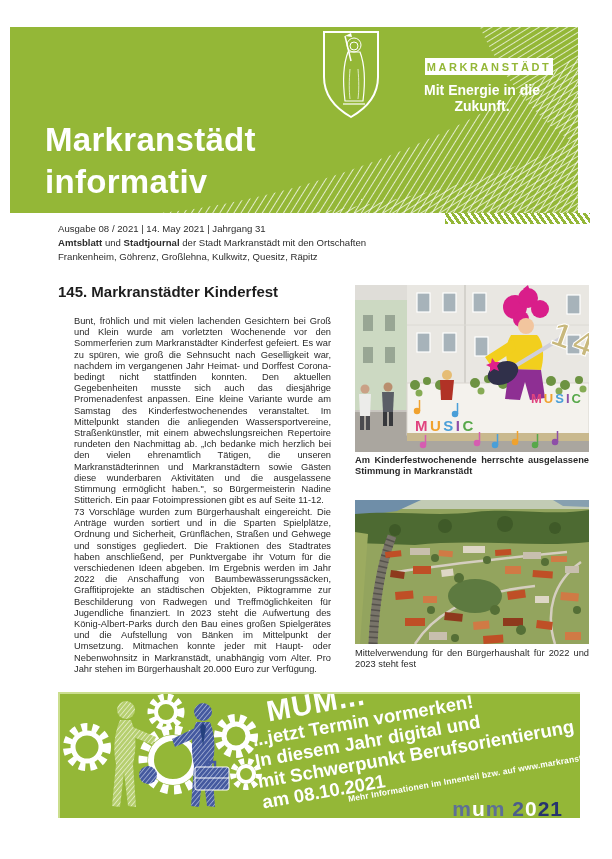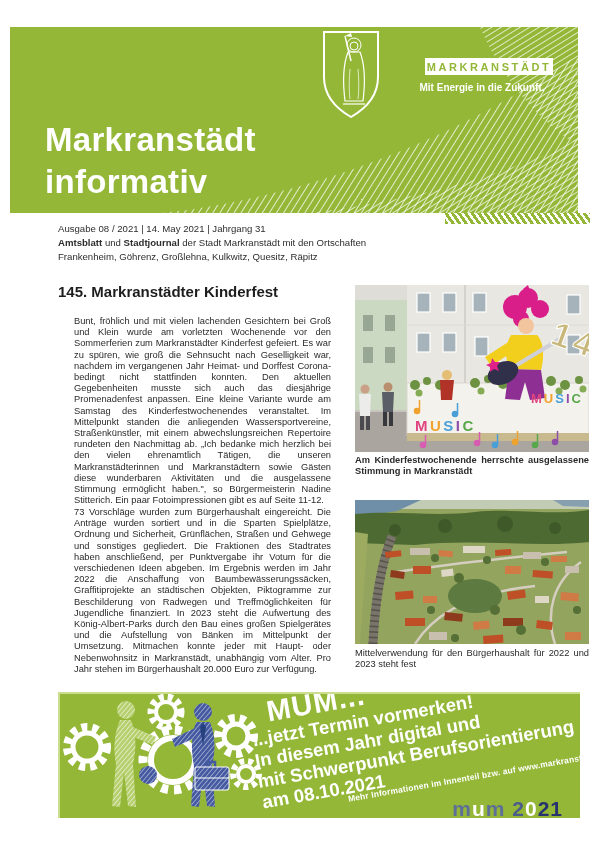--- a/index.html
+++ b/index.html
@@ -14,21 +14,21 @@
   #header-banner{left:10px;top:27px;width:568px;height:186px;background:#94b737;overflow:hidden;}
   #header-banner svg.deco{position:absolute;left:0;top:0;}
   #crest{position:absolute;left:310px;top:2px;width:62px;height:92px;}
   #brand-box{
     position:absolute;left:415px;top:31px;width:128px;height:17px;background:#fff;
     color:#94b737;font-weight:bold;font-size:11px;letter-spacing:2.6px;
     text-align:center;line-height:18px;
   }
   #tagline{
     position:absolute;left:386px;top:55px;width:172px;text-align:center;
-    color:#fff;font-weight:bold;font-size:10px;
+    color:#fff;font-weight:bold;font-size:14px;
   }
   #newsletter-title{
     position:absolute;left:35px;top:92px;color:#fff;font-weight:bold;
     font-size:33px;line-height:42px;letter-spacing:.3px;
   }
   #hatch-strip{
     left:445px;top:213px;width:145px;height:11px;
     background:repeating-linear-gradient(55deg,#94b737 0 3px,#ffffff 3px 5.4px);
   }
 

